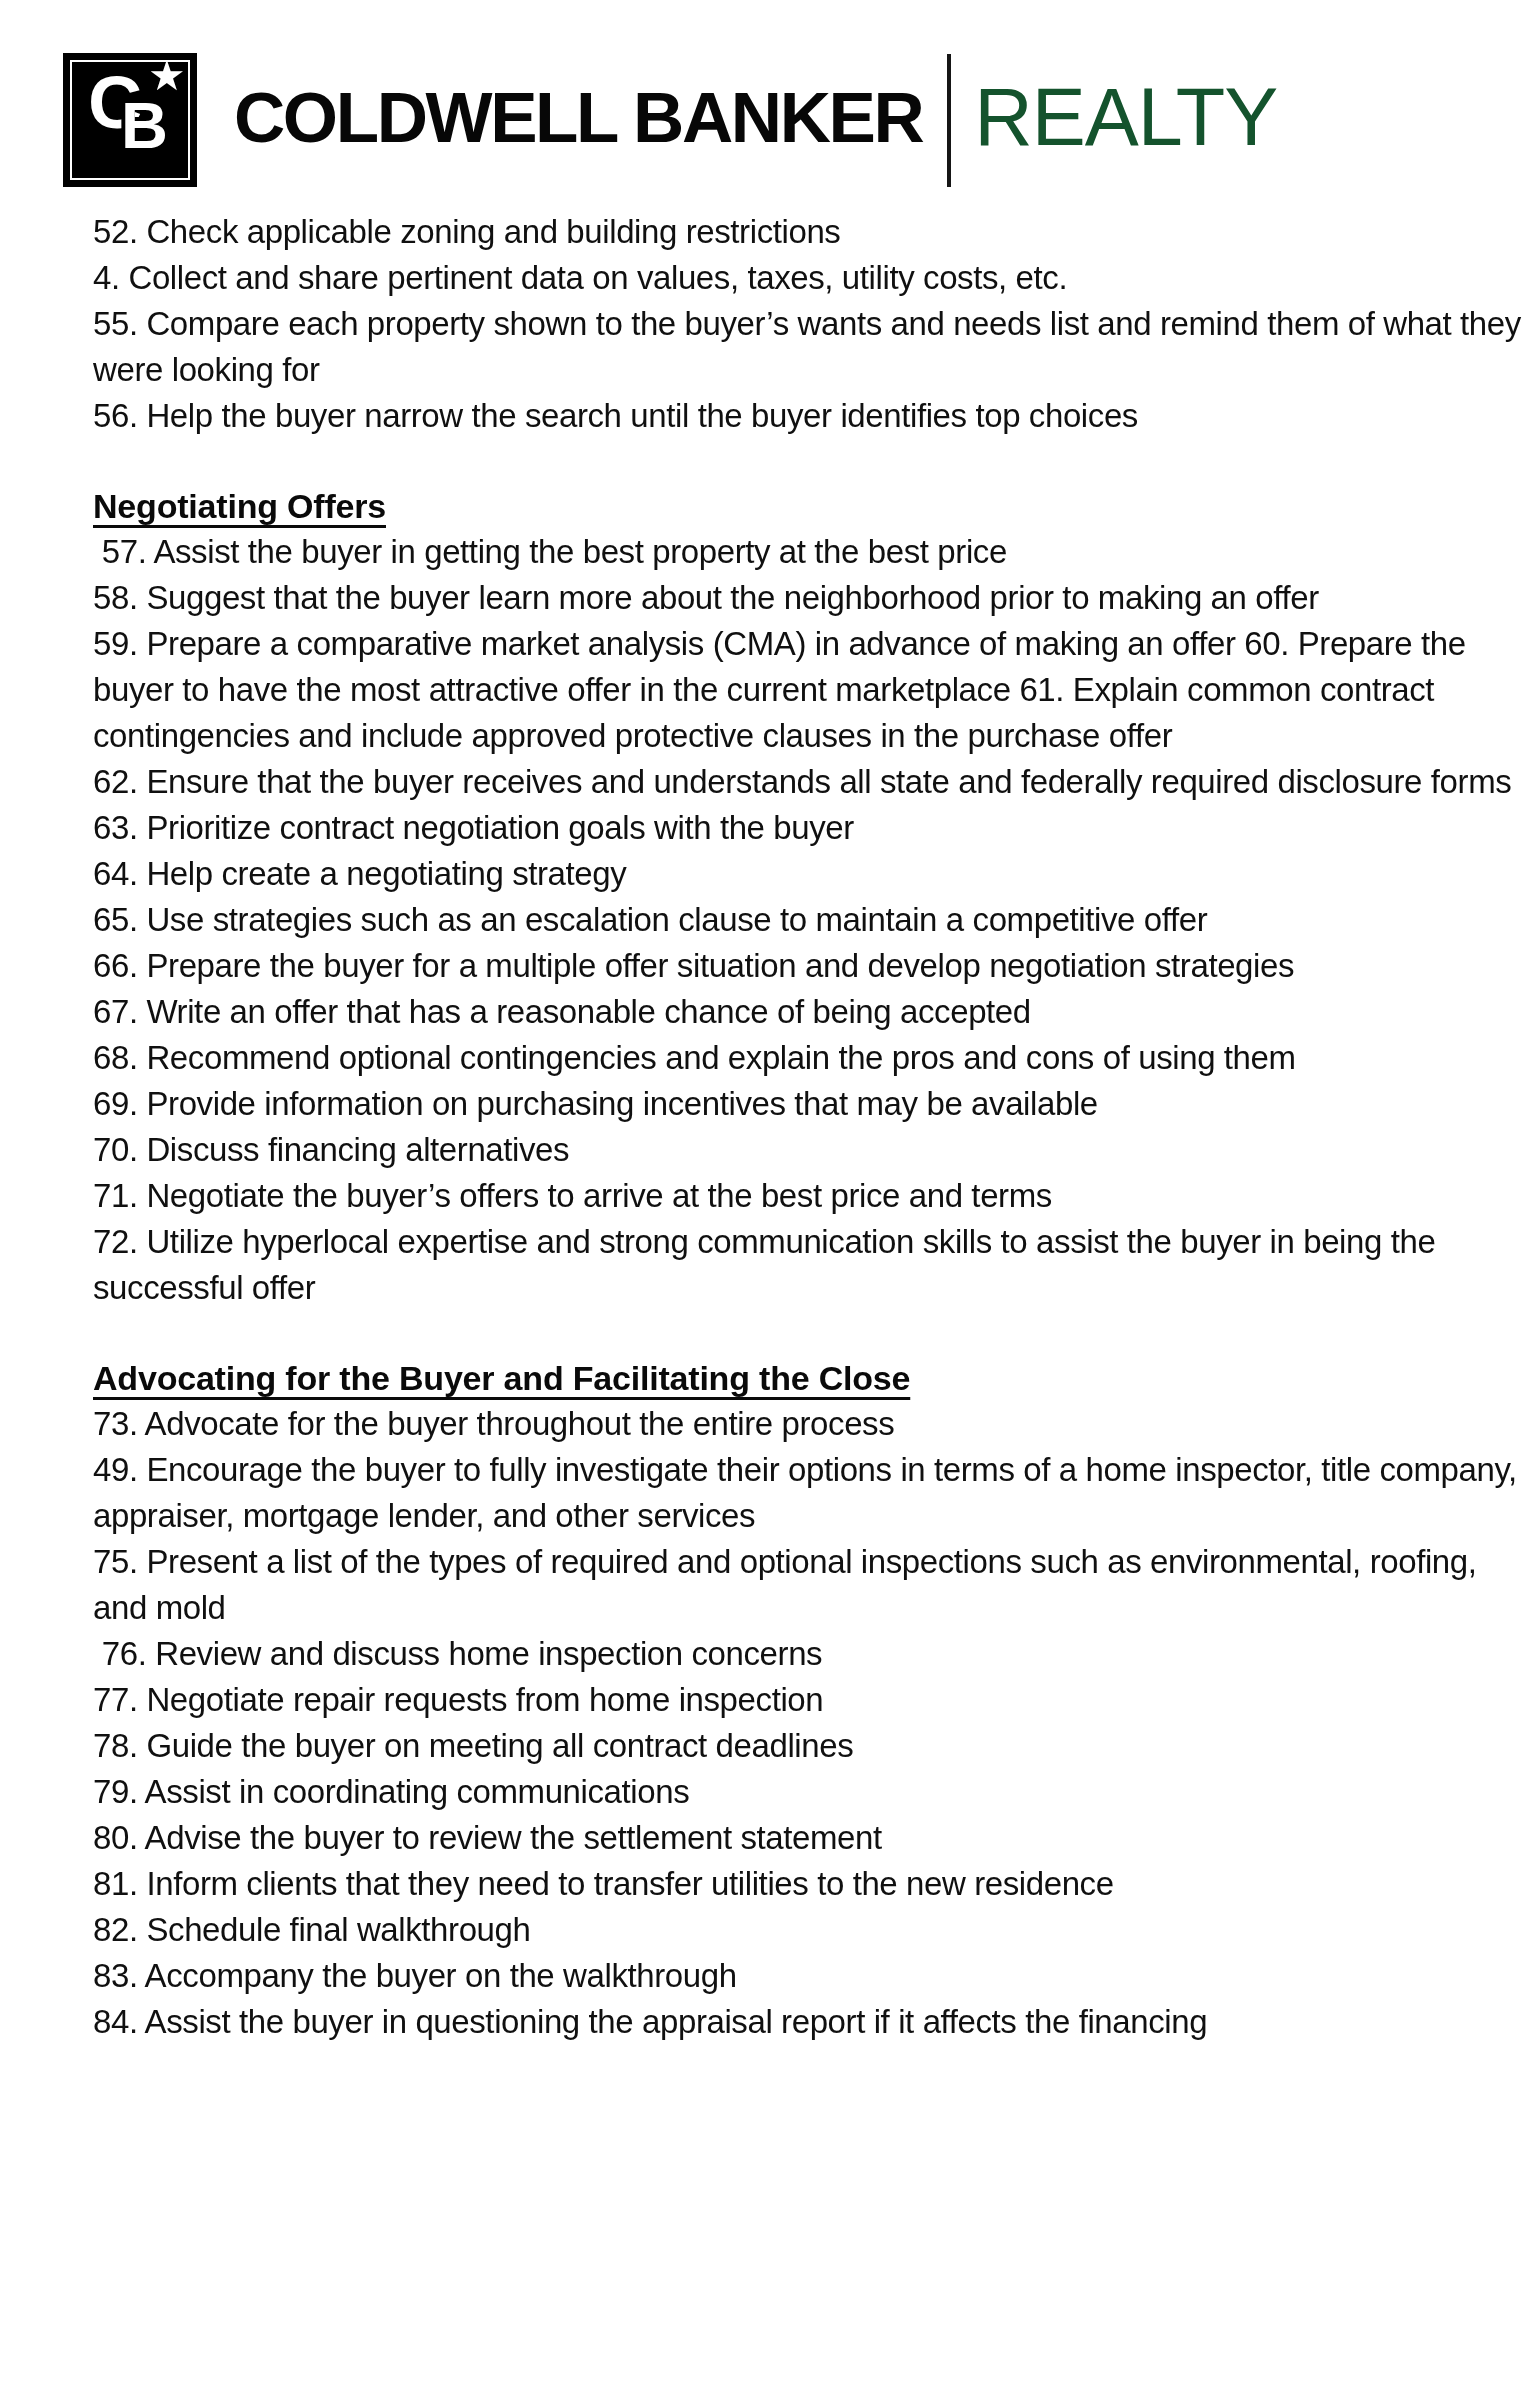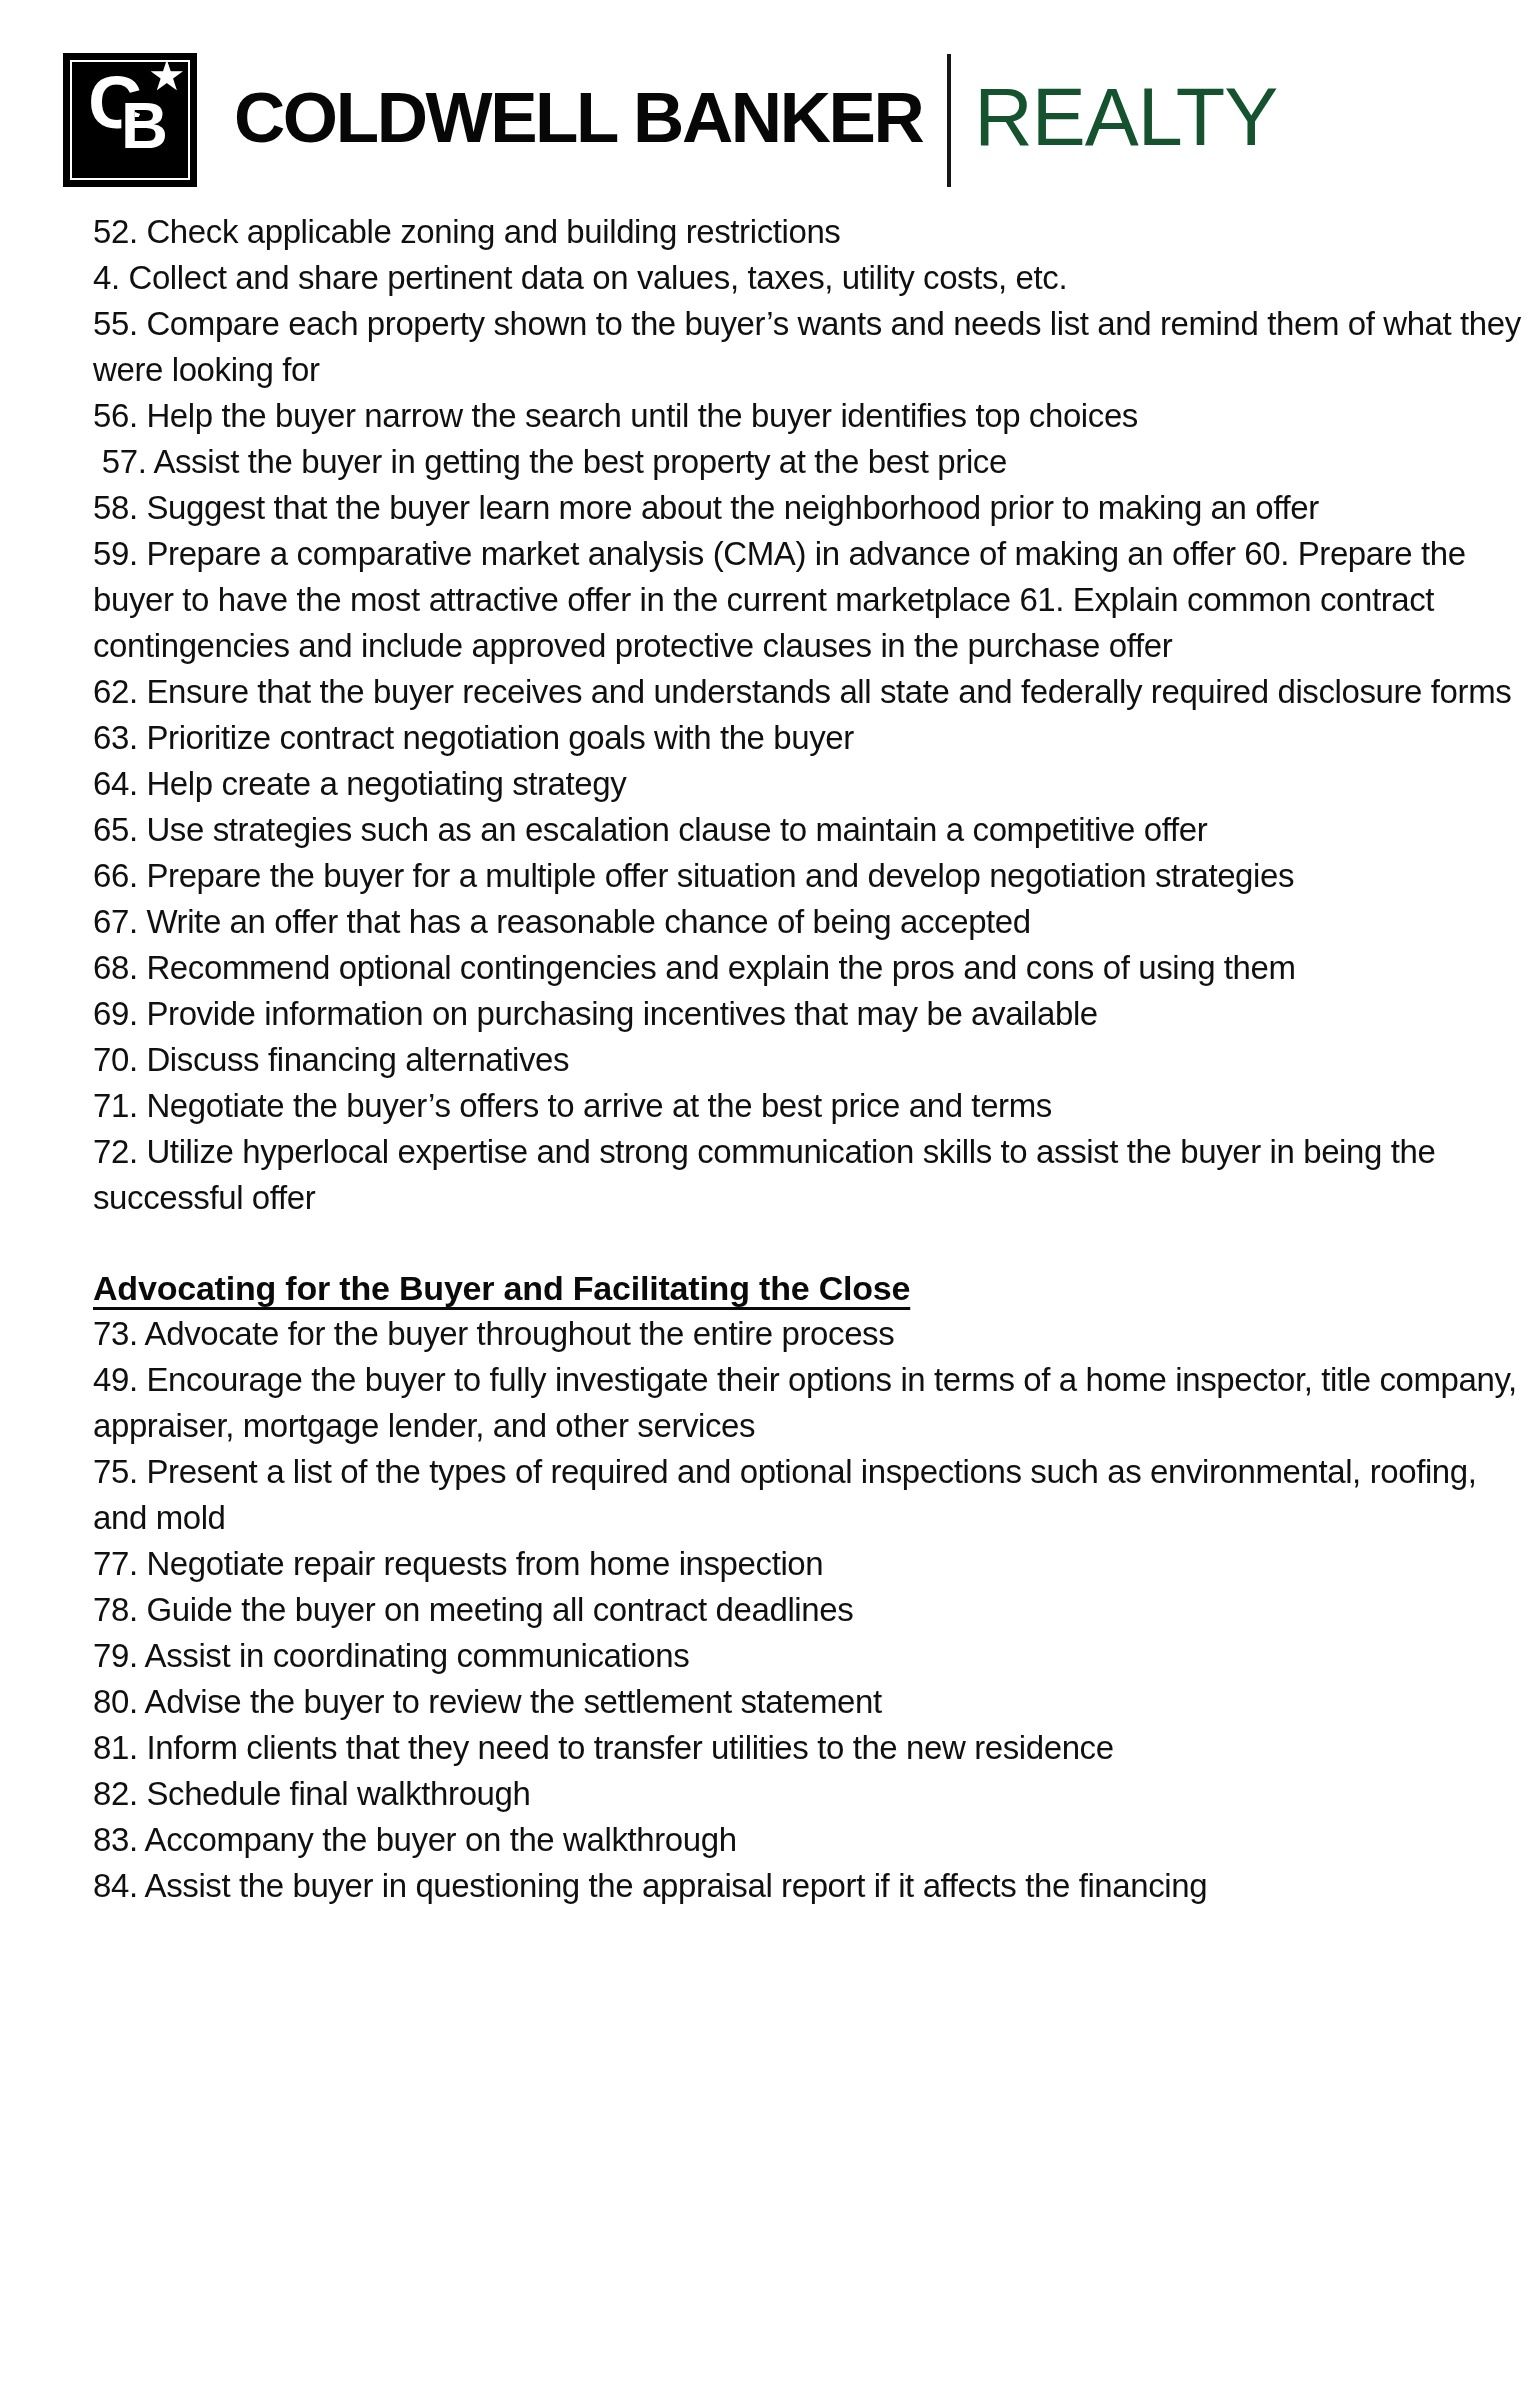--- a/index.html
+++ b/index.html
@@ -125,39 +125,41 @@
   <div class="division">REALTY</div>
 </div>
 
 <div class="doc">
 
   <p>52. Check applicable zoning and building restrictions</p>
   <p>4. Collect and share pertinent data on values, taxes, utility costs, etc.</p>
   <p>55. Compare each property shown to the buyer’s wants and needs list and remind them of what they were looking for</p>
   <p>56. Help the buyer narrow the search until the buyer identifies top choices</p>
 
+  <h2>Negotiating Offers</h2>
   <p> 57. Assist the buyer in getting the best property at the best price</p>
   <p>58. Suggest that the buyer learn more about the neighborhood prior to making an offer</p>
   <p>59. Prepare a comparative market analysis (CMA) in advance of making an offer 60. Prepare the buyer to have the most attractive offer in the current marketplace 61. Explain common contract contingencies and include approved protective clauses in the purchase offer</p>
   <p>62. Ensure that the buyer receives and understands all state and federally required disclosure forms</p>
   <p>63. Prioritize contract negotiation goals with the buyer</p>
   <p>64. Help create a negotiating strategy</p>
   <p>65. Use strategies such as an escalation clause to maintain a competitive offer</p>
   <p>66. Prepare the buyer for a multiple offer situation and develop negotiation strategies</p>
   <p>67. Write an offer that has a reasonable chance of being accepted</p>
   <p>68. Recommend optional contingencies and explain the pros and cons of using them</p>
   <p>69. Provide information on purchasing incentives that may be available</p>
   <p>70. Discuss financing alternatives</p>
   <p>71. Negotiate the buyer’s offers to arrive at the best price and terms</p>
   <p>72. Utilize hyperlocal expertise and strong communication skills to assist the buyer in being the successful offer</p>
 
   <h2>Advocating for the Buyer and Facilitating the Close</h2>
   <p>73. Advocate for the buyer throughout the entire process</p>
   <p>49. Encourage the buyer to fully investigate their options in terms of a home inspector, title company, appraiser, mortgage lender, and other services</p>
   <p>75. Present a list of the types of required and optional inspections such as environmental, roofing, and mold</p>
+  <p> 76. Review and discuss home inspection concerns</p>
   <p>77. Negotiate repair requests from home inspection</p>
   <p>78. Guide the buyer on meeting all contract deadlines</p>
   <p>79. Assist in coordinating communications</p>
   <p>80. Advise the buyer to review the settlement statement</p>
   <p>81. Inform clients that they need to transfer utilities to the new residence</p>
   <p>82. Schedule final walkthrough</p>
   <p>83. Accompany the buyer on the walkthrough</p>
   <p>84. Assist the buyer in questioning the appraisal report if it affects the financing</p>
 </div>
 

